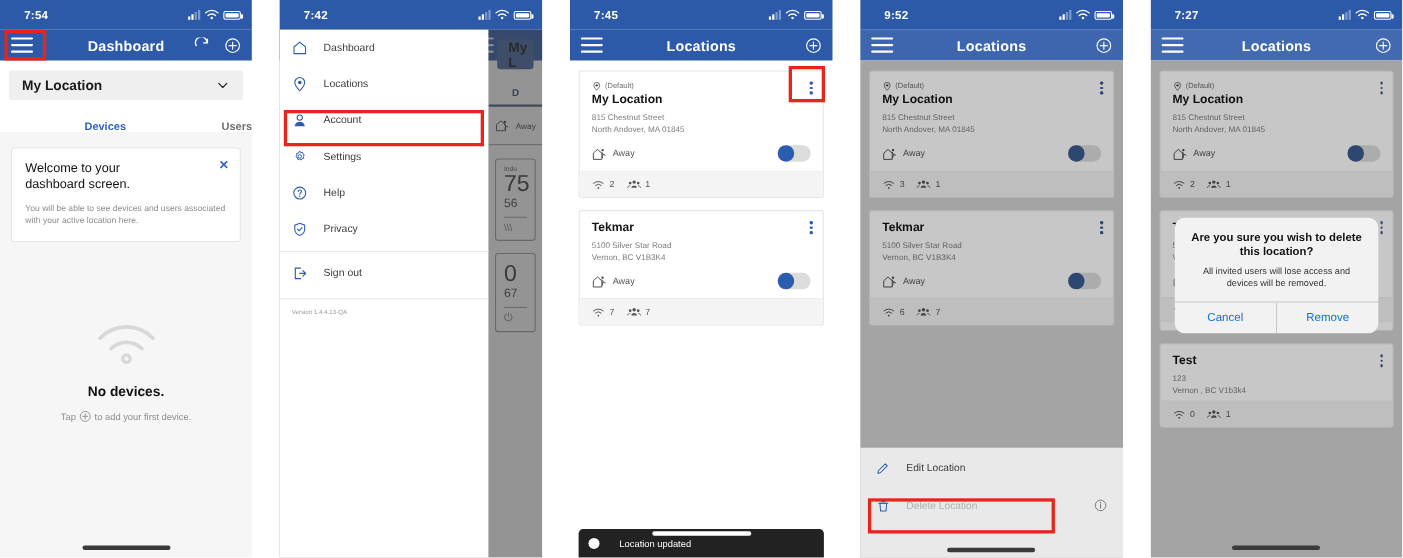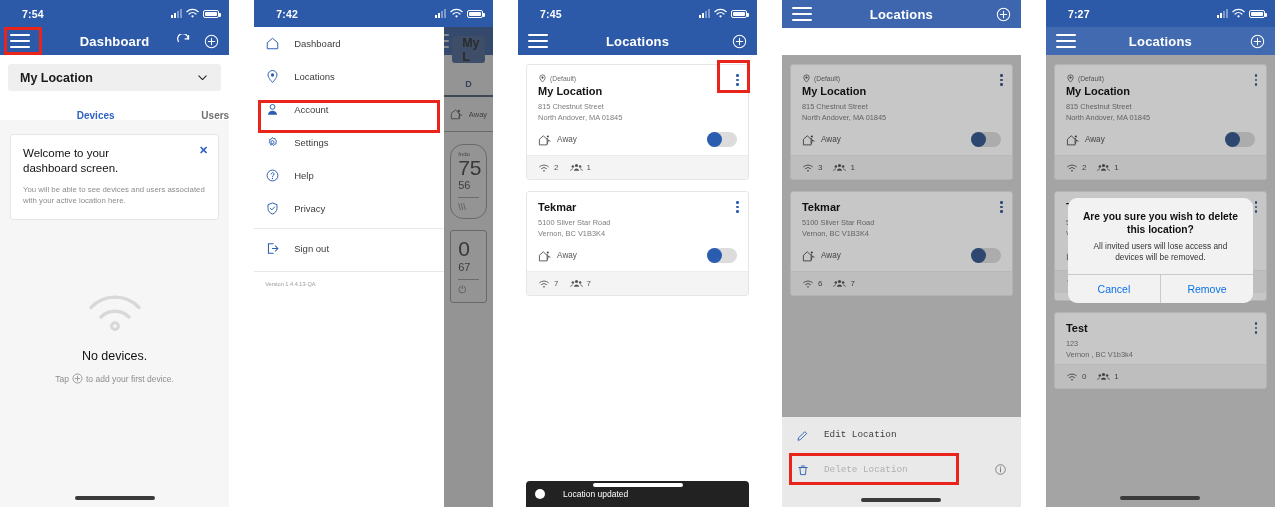--- a/index.html
+++ b/index.html
@@ -76,21 +76,21 @@
   .p1body { background: #f6f6f6; position:absolute; top:120px; bottom:0; left:0; right:0; }
   .welcome {
     margin: 14px 10px 0; background:#fff; border:1px solid #e6e6e6;
     border-radius: 3px; padding: 11px 12px 13px; position: relative;
   }
   .welcome h3 { font-size: 11.5px; line-height: 15px; color: #111; font-weight: normal; width: 135px;}
   .welcome p { font-size: 7.8px; line-height: 11px; color: #8d8d8d; margin-top: 8px; }
   .welcome .x { position: absolute; right: 10px; top: 9px; color: #2f62c4; font-size: 11px; font-weight: bold; cursor: pointer;}
   .empty { position: absolute; left:0; right:0; top: 175px; text-align: center; }
   .empty .wifibig { display:block; margin: 0 auto 12px; width: 64px; height: 42px; }
-  .empty h4 { font-size: 12.5px; font-weight: normal; color: #111; }
+  .empty h4 { font-size: 12.5px; font-weight: bold; color: #111; }
   .empty .hint { font-size: 8.5px; color: #8d8d8d; margin-top: 10px; display:flex;align-items:center;justify-content:center;gap:3px;}
   .homebar { position:absolute; bottom: 7px; left: 50%; transform: translateX(-50%);
              width: 80px; height: 4px; background: #3a3a3a; border-radius: 2px; }
 
   
   .drawer { position:absolute; top:27px; left:0; width: 190px; bottom:0; background: #fff; z-index: 4; }
   .scrim { position:absolute; top:27px; left:0; right:0; bottom:0; background: rgba(60,60,60,.55); z-index: 3; }
   .menu-item { display:flex; align-items:center; height: 33px; padding-left: 11px; gap: 14px; }
   .menu-item .label { font-size: 9.5px; color: #3c3c3c; }
   .menu-sep { height:1px; background:#e8e8e8; margin: 3px 0; }
@@ -116,21 +116,21 @@
   .kebab i { width:2.5px;height:2.5px;border-radius:50%;background:#2a5db0;display:block; }
   .redbox { position:absolute; border:3px solid #e8241b; z-index: 9; }
 
   
   .toast { position:absolute; left:8px; right:8px; bottom:0px; height: 26px; background:#222;
            border-radius:4px 4px 0 0; display:flex; align-items:center; gap:18px; padding: 0 9px;
            color:#fff; font-size: 8.5px; }
   .toast .dot { width:10px;height:10px;border-radius:50%;background:#fff; }
 
   
-  .sheet { position:absolute; left:0; right:0; bottom:0; background:#e9e9e9; z-index: 5; padding-bottom: 20px; font-family: Liberation Mono, monospace;}
+  .sheet { position:absolute; left:0; right:0; bottom:0; background:#e9e9e9; z-index: 5; padding-bottom: 30px;}
   .sheet-item { display:flex; align-items:center; height: 35px; padding: 0 14px; gap: 14px; font-size: 9.3px; color:#3c3c3c;}
   .sheet-item.disabled { color:#b0b0b0; }
   .sheet-item .info { margin-left:auto; }
   .sheet .homebar2 { position:absolute; bottom:5px; left:50%; transform:translateX(-50%); width: 80px; height:4px;background:#3a3a3a;border-radius:2px;}
   .dialog { position:absolute; left: 22px; right: 22px; top: 198px; background:#f2f2f2; border-radius:9px; z-index:6;
             text-align:center; overflow:hidden; }
   .dialog h4 { font-size: 10.3px; font-weight:bold; color:#111; line-height:13px; padding: 12px 14px 0; }
   .dialog p { font-size: 8.3px; color:#333; line-height:11px; padding: 5px 14px 11px; }
   .dlg-btns { display:flex; border-top: 1px solid #c9c9c9; }
   .dlg-btns button { flex:1; background:transparent; border:none; padding: 8px 0;
@@ -273,21 +273,21 @@
       <div style="display:flex;align-items:center;gap:5px;padding:10px 6px;border-bottom:1px solid #d0d0d0;">
         <span class="ico" style="width:14px;height:14px">
             <svg viewBox="0 0 20 18">
               <path d="M2 8l6-5 6 5v8H2z" fill="none" stroke="#555" stroke-width="1.2"></path>
               <circle cx="13" cy="4.5" r="1.6" fill="#555"></circle>
               <path d="M12 7l2 3-1 4M14 10l3 1" stroke="#555" stroke-width="1.2" fill="none" stroke-linecap="round"></path>
             </svg>
           </span>
         <span style="font-size:7.5px;color:#555">Away</span>
       </div>
-      <div style="margin:12px 6px 0;border:1px solid #c9c9c9;border-radius:13px;padding:6px 7px;">
+      <div style="margin:12px 6px 0;border:1px solid #c9c9c9;border-radius:3px;padding:6px 7px;">
         <div style="font-size:6px;color:#666">Indo</div>
         <div style="font-size:21px;color:#444;line-height:22px">75</div>
         <div style="font-size:11px;color:#555">56</div>
         <div style="border-top:1px solid #d4d4d4;margin-top:6px;padding-top:4px;color:#9a9a9a;font-size:9px">\\\</div>
       </div>
       <div style="margin:11px 6px 0;border:1px solid #c9c9c9;border-radius:3px;padding:6px 7px;">
         <div style="font-size:21px;color:#444;line-height:24px">0</div>
         <div style="font-size:11px;color:#555">67</div>
         <div style="border-top:1px solid #d4d4d4;margin-top:6px;padding-top:4px;color:#9a9a9a;font-size:10px">⏻</div>
       </div>
@@ -523,20 +523,41 @@
       <span class="dot"></span>
       <span>Location updated</span>
       <span style="position:absolute;left:50%;transform:translateX(-50%);top:2px;width:90px;height:4px;background:#fff;border-radius:2px"></span>
     </div>
     <div class="redbox" style="right:7px;top:60px;width:33px;height:33px;"></div>
   </div>
 
   <div class="gap"></div>
 
   <div class="phone p4">
+    <div class="statusbar">
+      <span class="sb-time">9:52</span>
+      <span class="sb-right">
+        <span class="bars">
+            <i></i>
+            <i></i>
+            <i></i>
+            <i></i>
+          </span>
+        <span class="ico">
+            <svg viewBox="0 0 16 12">
+              <path d="M8 10.2a1.2 1.2 0 100-2.4 1.2 1.2 0 000 2.4z" fill="#fff"></path>
+              <path d="M4.4 6.6a5.2 5.2 0 017.2 0" stroke="#fff" stroke-width="1.3" fill="none" stroke-linecap="round"></path>
+              <path d="M2 4.1a8.6 8.6 0 0112 0" stroke="#fff" stroke-width="1.3" fill="none" stroke-linecap="round"></path>
+            </svg>
+          </span>
+        <span class="batt">
+            <i></i>
+          </span>
+      </span>
+    </div>
     <div class="appbar" style="opacity:.92">
       <div class="hamb">
           <span></span>
           <span></span>
           <span></span>
         </div>
       <div class="title">Locations</div>
       <div class="ab-right">
         <span class="ico">
             <svg viewBox="0 0 16 16">

